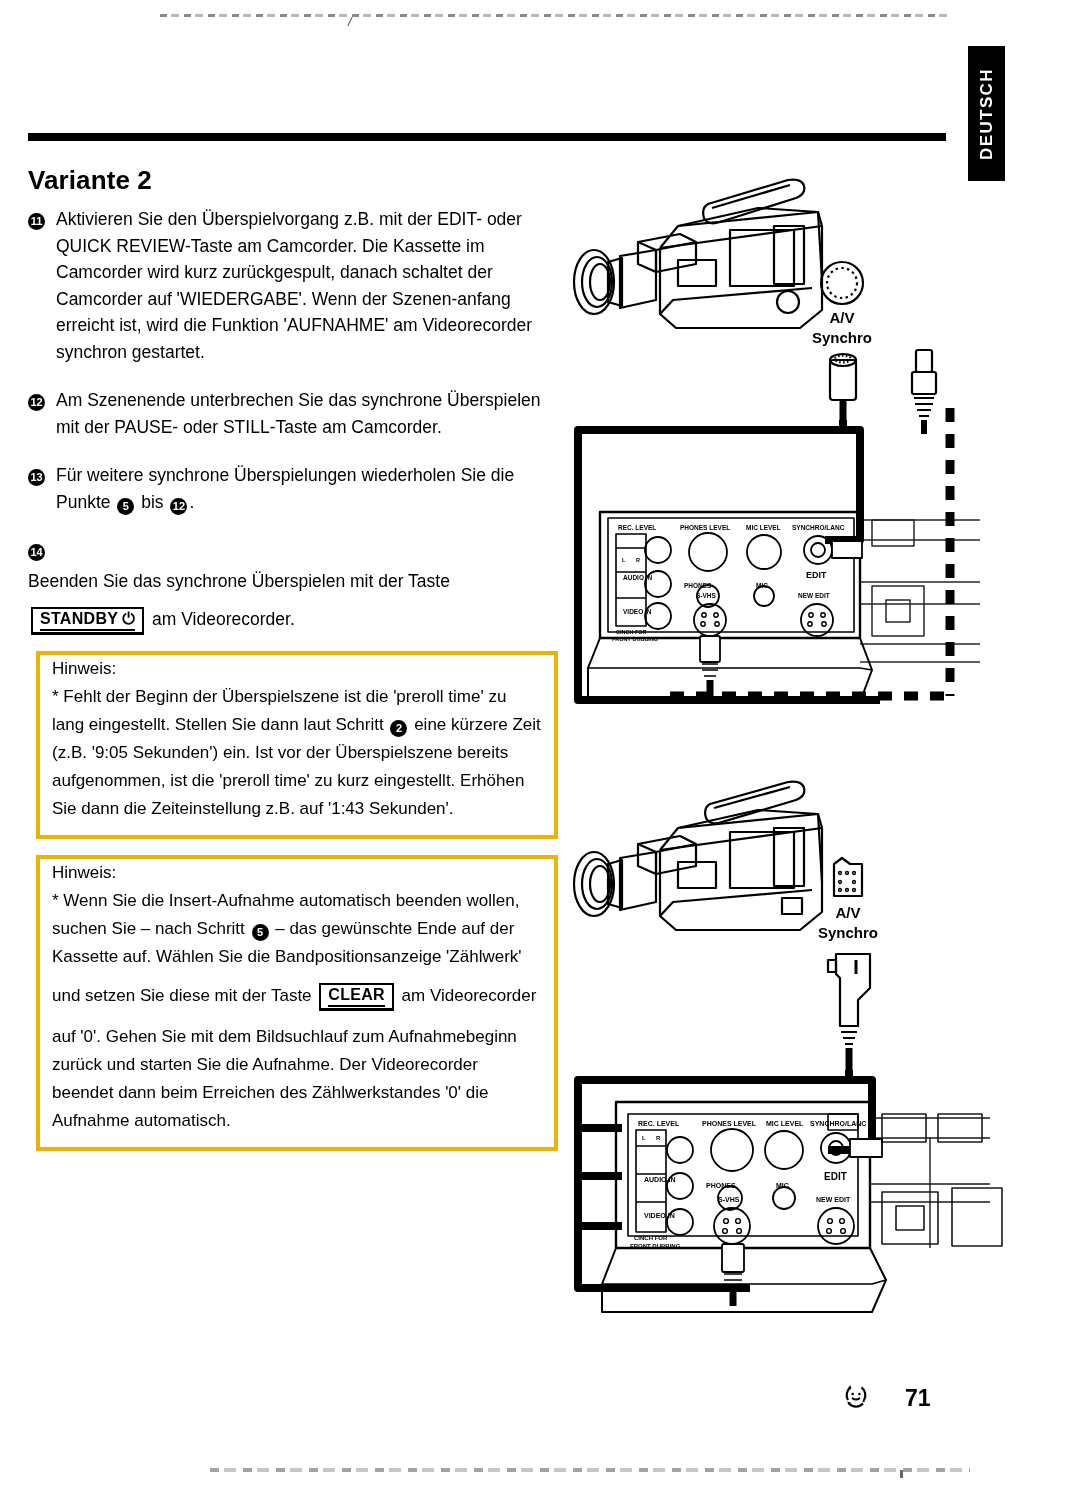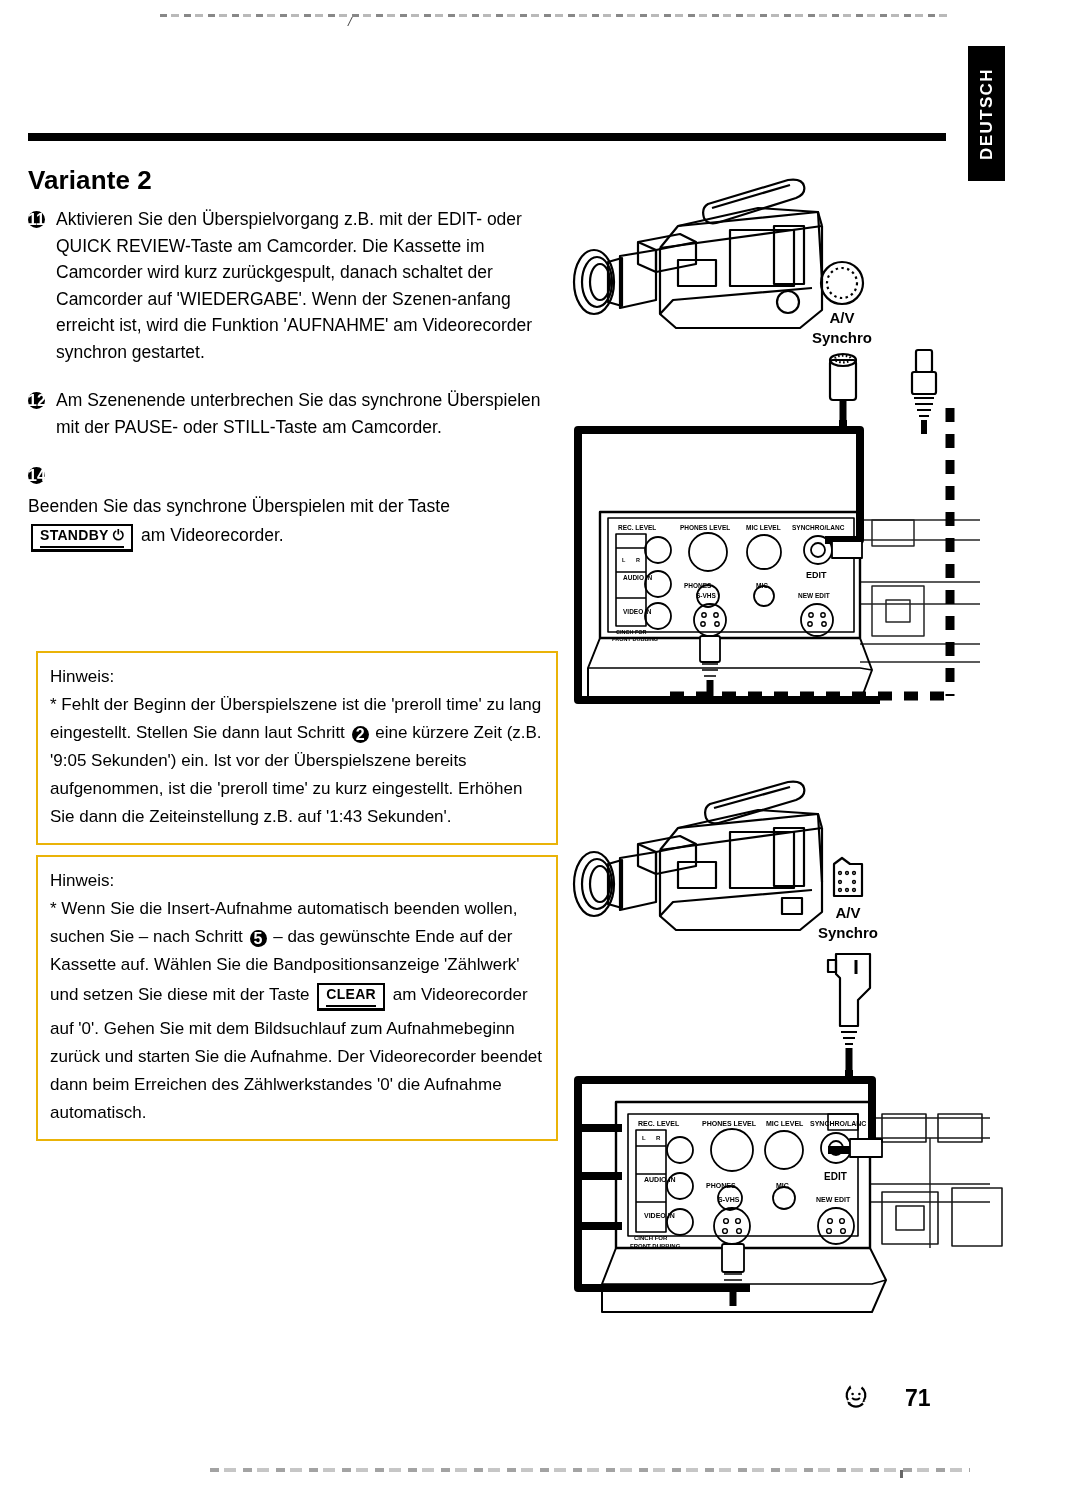--- a/index.html
+++ b/index.html
@@ -50,39 +50,39 @@
   
   .col{position:absolute;left:28px;top:165px;width:530px;}
   h1.title{
     font-size:26px;font-weight:bold;margin:0 0 10px 0;letter-spacing:.1px;
   }
   .step{display:flex;margin-bottom:18px;}
   .step .num{width:28px;flex:0 0 28px;padding-top:3px;}
   .step .body{flex:1;font-size:17.5px;line-height:26.5px;}
   .bullet{
     display:inline-block;width:17px;height:17px;border-radius:50%;
-    background:#000;color:#fff;font-size:16px;font-weight:bold;
+    background:#000;color:#fff;font-size:11px;font-weight:bold;
     line-height:17px;text-align:center;vertical-align:-2px;
     font-family:"Liberation Sans",sans-serif;
   }
   .bullet.inline{margin:0 2px;}
   b{font-weight:normal;}
 
   
   .keycap{
     display:inline-block;border:2px solid #000;border-bottom-width:3px;
-    padding:0px 7px 1px 7px;font-weight:bold;font-size:14px;
-    line-height:19px;margin:4px 3px;vertical-align:1px;letter-spacing:.3px;
+    padding:0px 7px 1px 7px;font-weight:bold;font-size:16px;
+    line-height:19px;margin:12px 3px;vertical-align:1px;letter-spacing:.3px;
     position:relative;
   }
   .keycap .ul{display:inline-block;border-bottom:2px solid #000;padding-bottom:1px;}
 
   
   .note{
-    position:absolute;border:2px solid #eab308;padding:10px 12px 12px 12px;
+    position:absolute;border:4px solid #eab308;padding:0 12px 12px 12px;
     font-size:17px;line-height:28px;background:#fff;box-sizing:border-box;
   }
   #note-1{left:36px;top:651px;width:522px;}
   #note-2{left:36px;top:855px;width:522px;}
 
   
   .footer{position:absolute;left:841px;top:1381px;display:flex;align-items:center;gap:34px;}
   .pagenum{font-size:23px;font-weight:bold;}
 
   
@@ -118,20 +118,26 @@
       <div class="body"><span>Aktivieren Sie den Überspielvorgang z.B. mit der EDIT- oder QUICK REVIEW-Taste am Camcorder. Die Kassette im Camcorder wird kurz zurückgespult, danach schaltet der Camcorder auf 'WIEDERGABE'. Wenn der </span><b>Szenen-</b><b>anfang</b><span> erreicht ist, wird die Funktion 'AUFNAHME' am Videorecorder synchron gestartet.</span></div>
     </div>
 
     <div class="step" style="margin-top:22px;">
       <div class="num">
         <span class="bullet">12</span>
       </div>
       <div class="body"><span>Am </span><b>Szenenende</b><span> unterbrechen Sie das synchrone Überspielen mit der PAUSE- oder STILL-Taste am Camcorder.</span></div>
     </div>
 
+    <div class="step" style="margin-top:22px;">
+      <div class="num">
+        <span class="bullet">13</span>
+      </div>
+      <div class="body"><span>Für weitere synchrone Überspielungen wiederholen Sie die Punkte </span><span class="bullet inline">5</span><span> bis </span><span class="bullet inline">12</span><span>.</span></div>
+    </div>
 
     <div class="step" style="margin-top:22px;flex-direction:column;">
       <div class="num">
         <span class="bullet">14</span>
       </div>
       <div class="body"><span>Beenden Sie das synchrone Überspielen mit der Taste </span><span class="keycap"><span class="ul">STANDBY</span><span class="ul" style="padding-left:4px;">⏻</span></span><span> am Videorecorder.</span></div>
     </div>
 
   </div>
 

